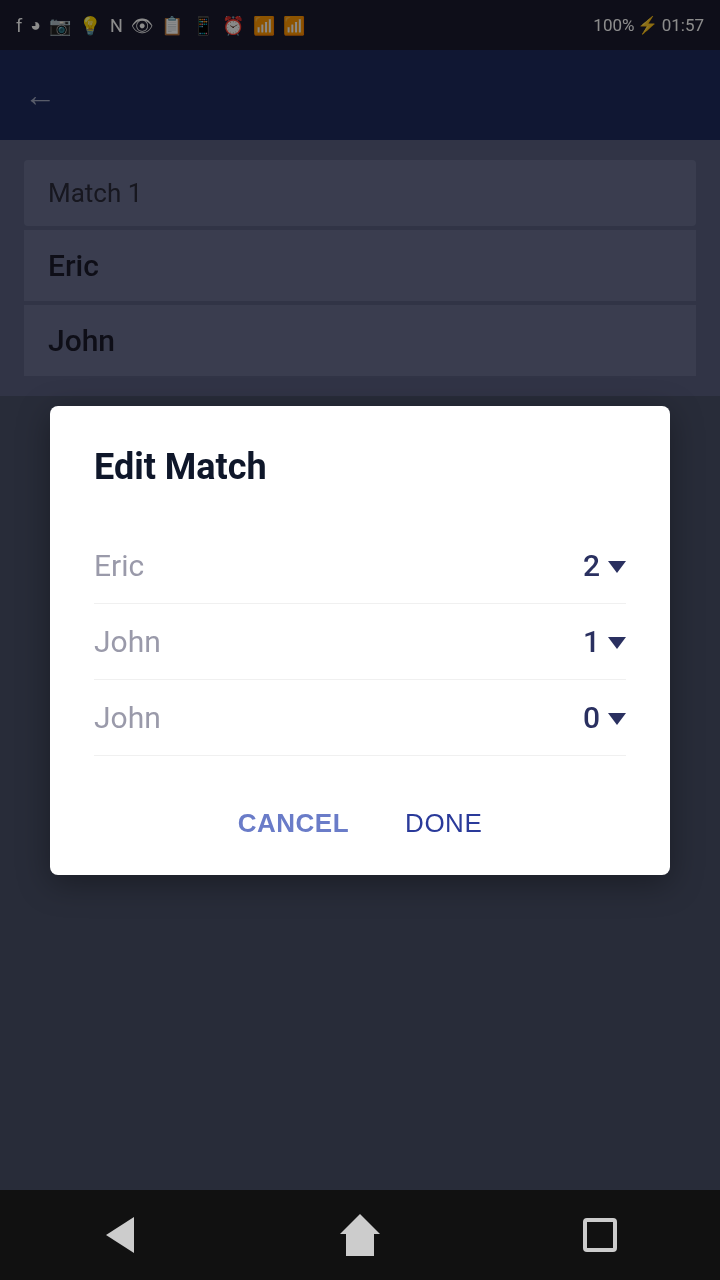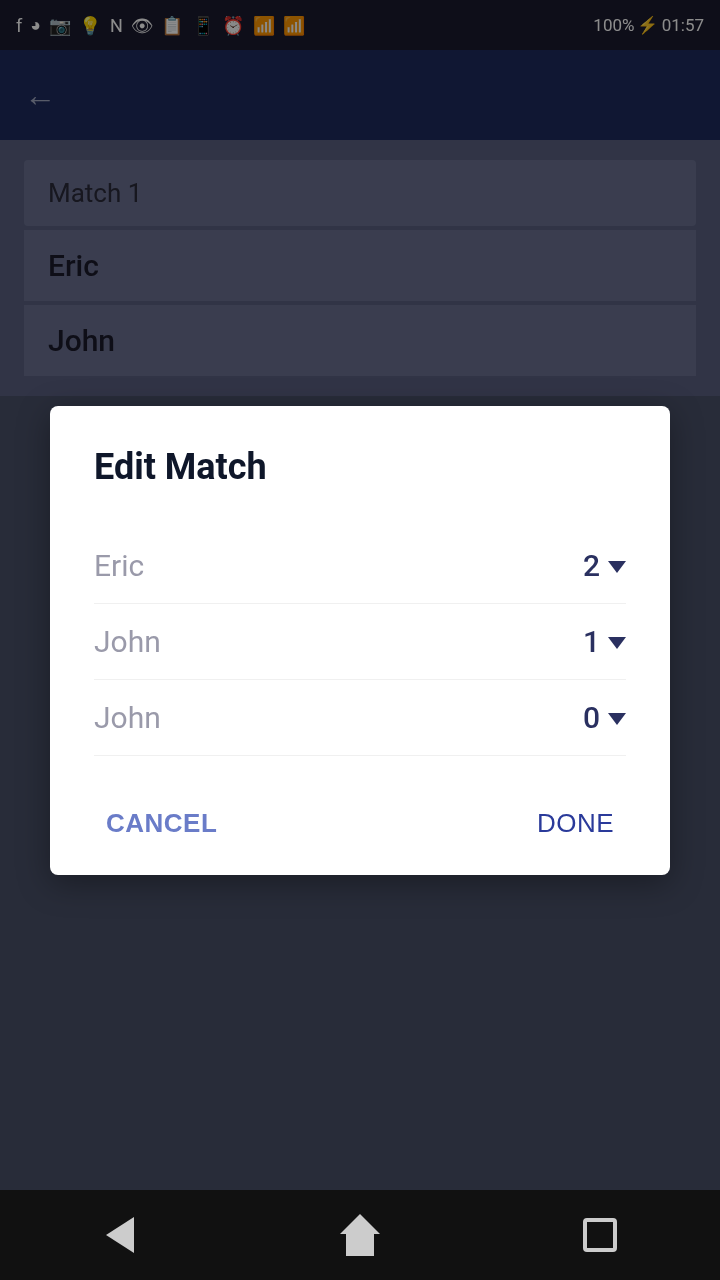--- a/index.html
+++ b/index.html
@@ -146,21 +146,21 @@
       border-left: 9px solid transparent;
       border-right: 9px solid transparent;
       border-top: 12px solid #2a3060;
       margin-left: 4px;
       margin-top: 4px;
     }
 
     
     .dialog-actions {
       display: flex;
-      justify-content: space-between;
+      justify-content: center;
       gap: 32px;
       margin-top: 36px;
       padding-top: 8px;
     }
     .btn-cancel {
       font-size: 26px;
       font-weight: 600;
       color: #6a7cc8;
       background: none;
       border: none;

